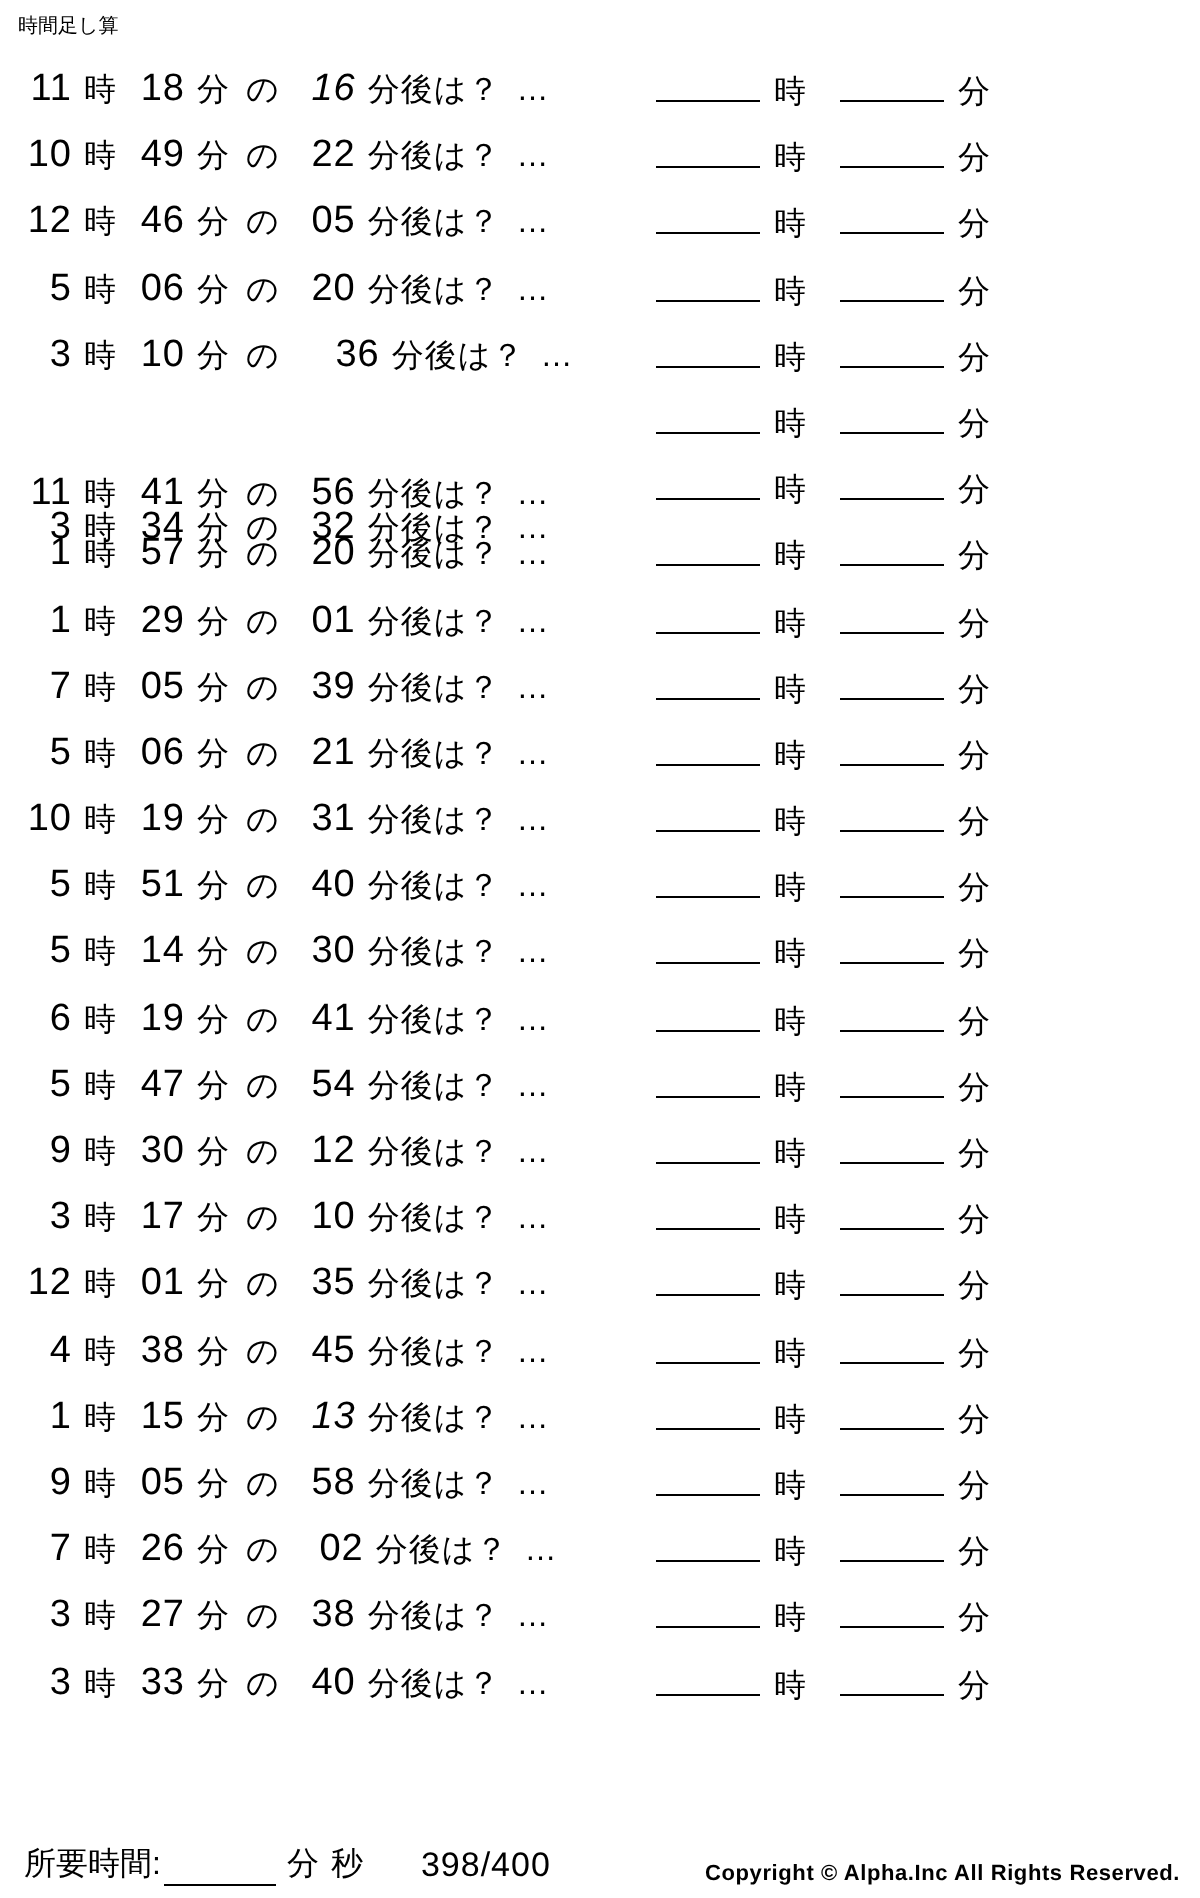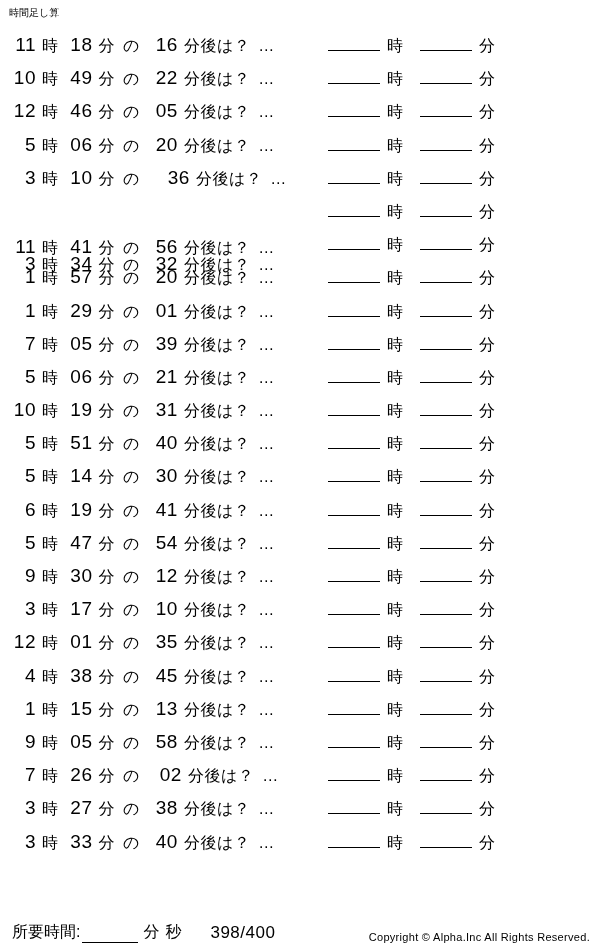--- a/index.html
+++ b/index.html
@@ -151,40 +151,41 @@
   .serial {
     font-size: 17px;
     margin-left: 26px;
     letter-spacing: 0.5px;
   }
   .copyright {
     font-size: 11px;
     margin-left: auto;
     letter-spacing: 0.3px;
     white-space: nowrap;
+    font-weight: bold;
   }
 </style>
 </head>
 <body>
 
 <div class="sheet">
 
   <div class="header">
     <div class="worksheet-title">時間足し算</div>
   </div>
 
   <div class="problems">
       <div class="row">
         <div class="q">
           <span class="num w2">11</span>
           <span class="unit">時</span>
           <span class="num w2">18</span>
           <span class="unit">分</span>
           <span class="no-kanji">の</span>
-          <span class="num w2" style="margin-left: 8px;">16</span>
+          <span class="num w2" style="margin-left: 8px; font-style: italic;">16</span>
           <span class="after">分後は？</span>
           <span class="dots">…</span>
         </div>
         <div class="answer">
           <span class="ansline"></span>
           <span class="ansunit">時</span>
           <span class="ansline"></span>
           <span class="ansunit">分</span>
         </div>
       </div>
@@ -530,21 +531,21 @@
           <span class="ansunit">分</span>
         </div>
       </div>
       <div class="row">
         <div class="q">
           <span class="num w2">1</span>
           <span class="unit">時</span>
           <span class="num w2">15</span>
           <span class="unit">分</span>
           <span class="no-kanji">の</span>
-          <span class="num w2" style="margin-left: 8px;">13</span>
+          <span class="num w2" style="margin-left: 8px; font-style: italic;">13</span>
           <span class="after">分後は？</span>
           <span class="dots">…</span>
         </div>
         <div class="answer">
           <span class="ansline"></span>
           <span class="ansunit">時</span>
           <span class="ansline"></span>
           <span class="ansunit">分</span>
         </div>
       </div>

